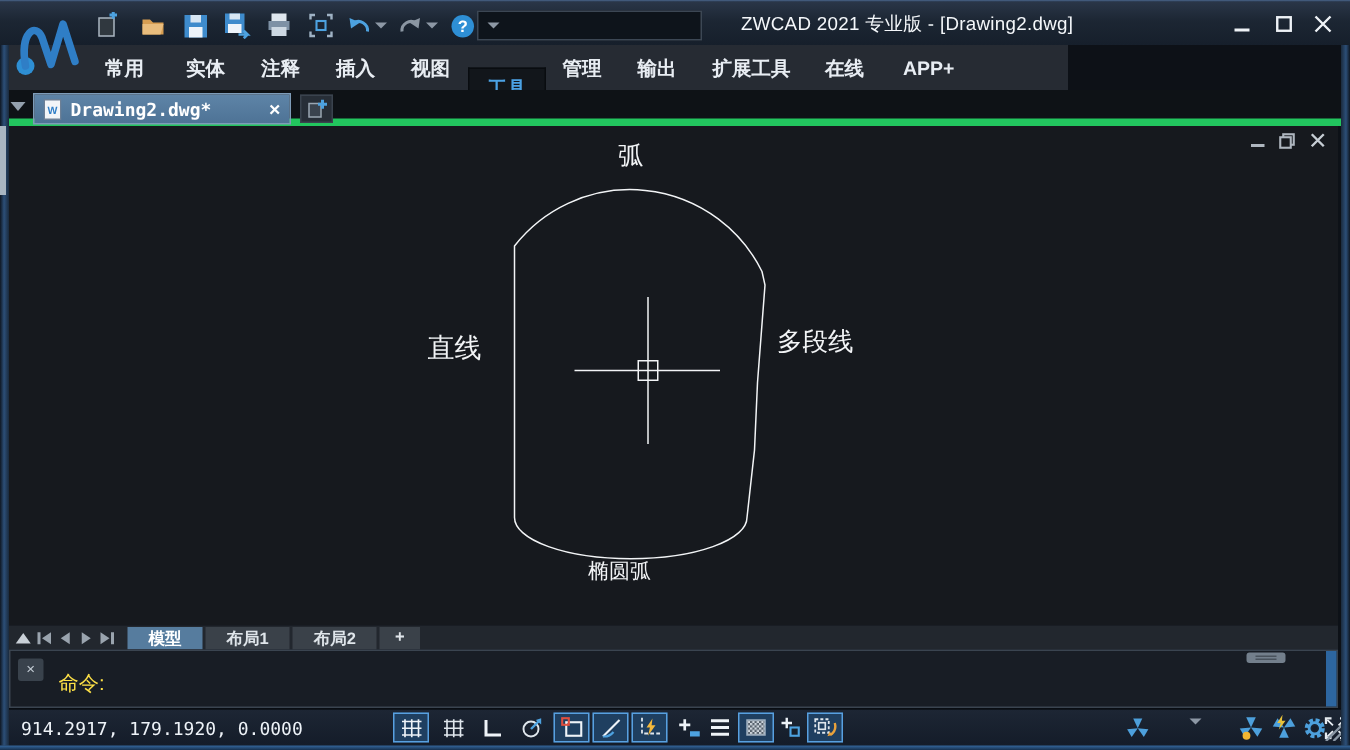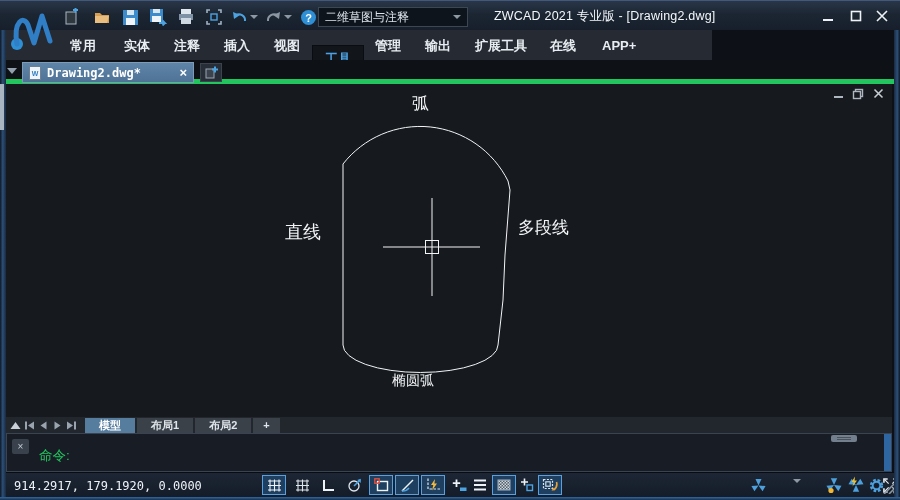--- a/index.html
+++ b/index.html
@@ -56,21 +56,21 @@
   .lnav { width:13px; height:13px; margin-right:1px; display:flex; align-items:center; justify-content:center; }
   .ltab { height:15px; padding:0 14px; margin-right:2px; background:#3a4149; color:#dfe5ea; font-size:11px;
     display:flex; align-items:center; font-weight:bold; }
   .ltab.active { background:#567c9e; color:#ffffff; }
   .ltab.plus { padding:0 10px; }
 
   
   .cmd { left:6px; top:433px; width:886px; height:39px; background:#181d25; border:1px solid #3a4450; }
   .cmd-x { position:absolute; left:5px; top:5px; width:17px; height:15px; background:#39424c;
     color:#c3ccd5; font-size:10px; display:flex; align-items:center; justify-content:center; border-radius:2px; }
-  .cmd-prompt { position:absolute; left:32px; top:13px; color:#22c55e; font-size:13.5px; }
+  .cmd-prompt { position:absolute; left:32px; top:13px; color:#fde047; font-size:13.5px; }
   .cmd-handle { position:absolute; right:34px; top:1px; width:26px; height:7px; background:#737f8c; border-radius:2px; }
   .cmd-handle::after { content:""; position:absolute; left:6px; top:2px; width:14px; height:1px; background:#49525c; box-shadow:0 2px 0 #49525c; }
   .cmd-scroll { position:absolute; right:0; top:0; width:7px; height:37px; background:#2d66a0; }
 
   
   .statusbar { left:0; top:472px; width:900px; height:25px;
     background:linear-gradient(#1d2634,#141c29); border-top:1px solid #090d13; }
   .coords { left:14px; top:6px; color:#eef3f8; font-family:"DejaVu Sans Mono", monospace; font-size:12px; }
   .stg { position:absolute; top:2px; width:24px; height:20px; display:flex; align-items:center; justify-content:center; }
   .stg.on { background:#1f3f60; border:1px solid #58a0e0; }
@@ -152,21 +152,20 @@
         <i class="caret-down"></i>
       </span>
     <span class="abs qa" style="left:296px">
       <svg width="17" height="17" viewBox="0 0 17 17">
         <circle cx="8.5" cy="8.5" r="7.5" fill="#2e8fd5"></circle>
         <text x="8.5" y="12.5" text-anchor="middle" font-size="11" font-weight="bold" fill="#fff" font-family="Liberation Sans, sans-serif">?</text>
       </svg>
     </span>
 
     <div class="abs ws-select">
-      <span class="txt">二维草图与注释</span>
       <i class="caret-down"></i>
     </div>
 
     <span class="abs title-text">ZWCAD 2021 专业版 - [Drawing2.dwg]</span>
 
     <span class="abs winbtn" style="left:816px">
       <svg width="12" height="12" viewBox="0 0 12 12">
           <rect x="1" y="9" width="10" height="2" fill="#eef2f6"></rect>
         </svg>
     </span>

